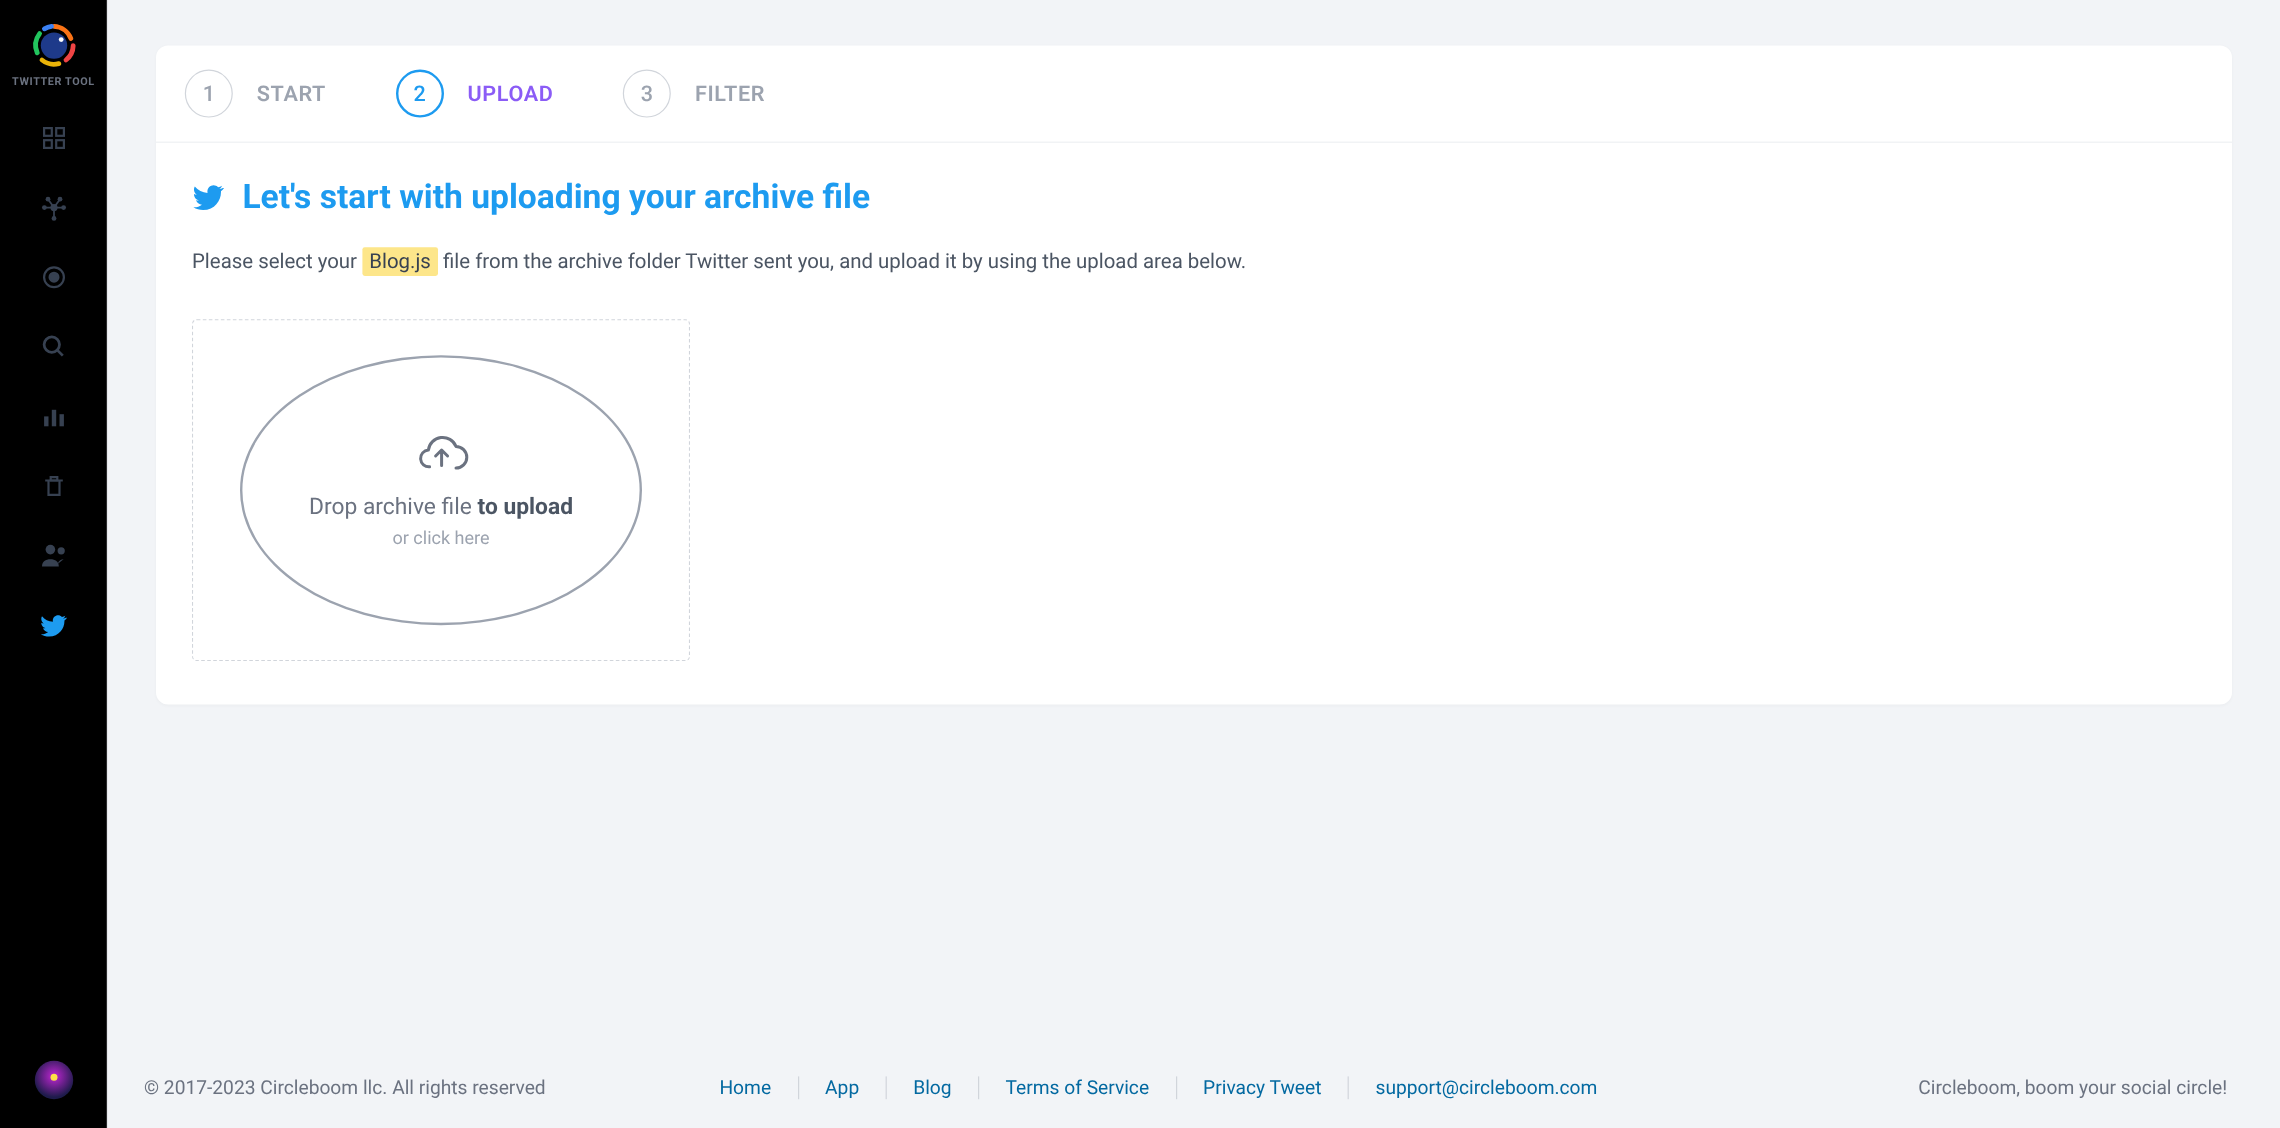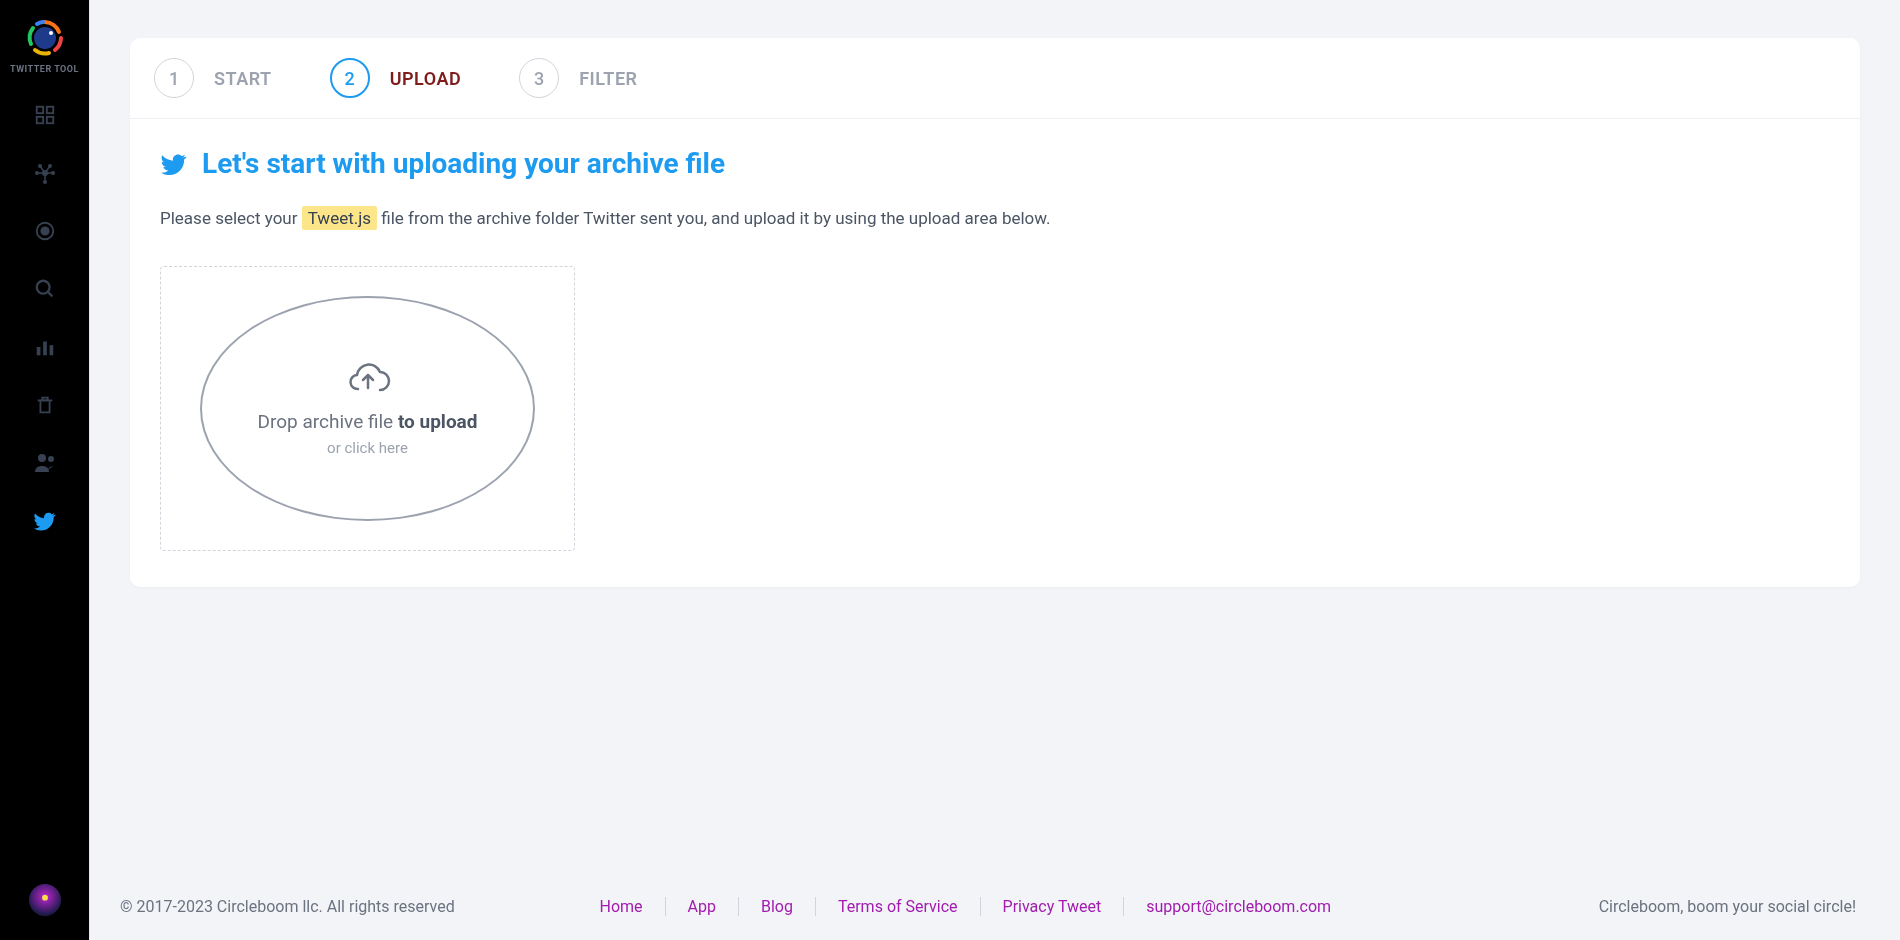--- a/index.html
+++ b/index.html
@@ -65,21 +65,21 @@
 }
 .step { display: flex; align-items: center; gap: 20px; }
 .step-num {
   width: 40px; height: 40px; border-radius: 50%;
   border: 1px solid #d1d5db;
   display: flex; align-items: center; justify-content: center;
   font-size: 18px; color: #9ca3af; font-weight: 500;
 }
 .step.active .step-num { border: 2px solid #1d9bf0; color: #1d9bf0; }
 .step-label { font-size: 18px; font-weight: 600; color: #9ca3af; letter-spacing: 0.5px; }
-.step.active .step-label { color: #7f1d1d; }
+.step.active .step-label { color: #8b5cf6; }
 .panel { padding: 28px 30px 36px 30px; }
 .panel-title { display: flex; align-items: center; gap: 14px; margin-bottom: 28px; }
 .panel-title-text { font-size: 28px; font-weight: 700; color: #1d9bf0; }
 .instruction { font-size: 17px; color: #4b5563; margin-bottom: 38px; }
 .hl { background: #fde68a; padding: 2px 6px; border-radius: 2px; color: #374151; }
 .dropzone {
   width: 415px; height: 285px;
   border: 1px dashed #d1d5db;
   border-radius: 4px;
   display: flex; align-items: center; justify-content: center;
@@ -94,21 +94,21 @@
 .drop-line { font-size: 19px; color: #6b7280; margin-top: 14px; }
 .drop-line .bold { font-weight: 700; color: #4b5563;}
 .drop-sub { font-size: 15px; color: #9ca3af; margin-top: 6px; text-align: center; }
 .footer {
   display: flex; align-items: center;
   padding: 18px 44px 24px 30px;
   font-size: 16px; color: #6b7280;
 }
 .footer-links { display: flex; gap: 0; margin: 0 auto; }
 .footer-links a {
-  padding: 0 22px; color: #a21caf; text-decoration: none;
+  padding: 0 22px; color: #0369a1; text-decoration: none;
   border-right: 1px solid #d1d5db; cursor: pointer;
 }
 .footer-links a:last-child { border-right: none; }
 .footer-right { margin-left: auto; }
 .copyright { white-space: nowrap; }
 </style>
 </head>
 <body>
 
 <div class="sidebar">
@@ -215,21 +215,21 @@
         </div>
       </div>
       <div class="panel">
         <div class="panel-title">
           <svg width="28" height="28" viewBox="0 0 24 24" fill="#1d9bf0">
               <path d="M22 5.8c-.8.4-1.6.6-2.5.7.9-.5 1.6-1.4 1.9-2.4-.8.5-1.8.9-2.8 1.1-.8-.9-2-1.4-3.2-1.4-2.4 0-4.4 2-4.4 4.4 0 .3 0 .7.1 1-3.7-.2-6.9-1.9-9.1-4.6-.4.7-.6 1.4-.6 2.2 0 1.5.8 2.9 2 3.7-.7 0-1.4-.2-2-.5v.1c0 2.1 1.5 3.9 3.5 4.3-.4.1-.8.2-1.2.2-.3 0-.6 0-.8-.1.6 1.8 2.2 3 4.2 3.1-1.5 1.2-3.5 1.9-5.6 1.9H1c2 1.3 4.4 2 6.9 2 8.3 0 12.8-6.9 12.8-12.8v-.6c.9-.6 1.6-1.4 2.2-2.3z"></path>
             </svg>
           <div class="panel-title-text">Let's start with uploading your archive file</div>
         </div>
         <div class="instruction">
-          <span>Please select your </span><span class="hl">Tweet.js</span><span> file from the archive folder Twitter sent you, and upload it by using the upload area below.</span>
+          <span>Please select your </span><span class="hl">Blog.js</span><span> file from the archive folder Twitter sent you, and upload it by using the upload area below.</span>
         </div>
         <div class="dropzone">
           <div class="oval">
             <svg width="48" height="36" viewBox="0 0 48 36" fill="none" stroke="#6b7280" stroke-width="2.5">
               <path d="M36 30a9 9 0 0 0 0-18 12 12 0 0 0-23 3 7 7 0 0 0 1 14" stroke-linecap="round" stroke-linejoin="round"></path>
               <path d="M24 28V15M19 20l5-5 5 5" stroke-linecap="round" stroke-linejoin="round"></path>
             </svg>
             <div class="drop-line">
               <span>Drop archive file </span><span class="bold">to upload</span>
             </div>

